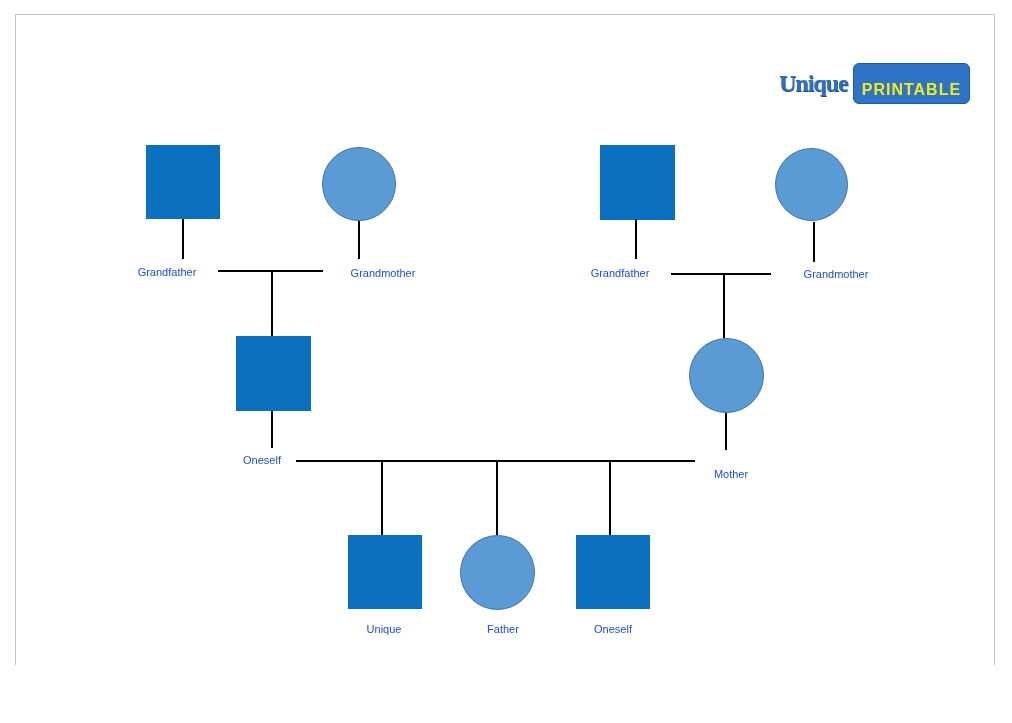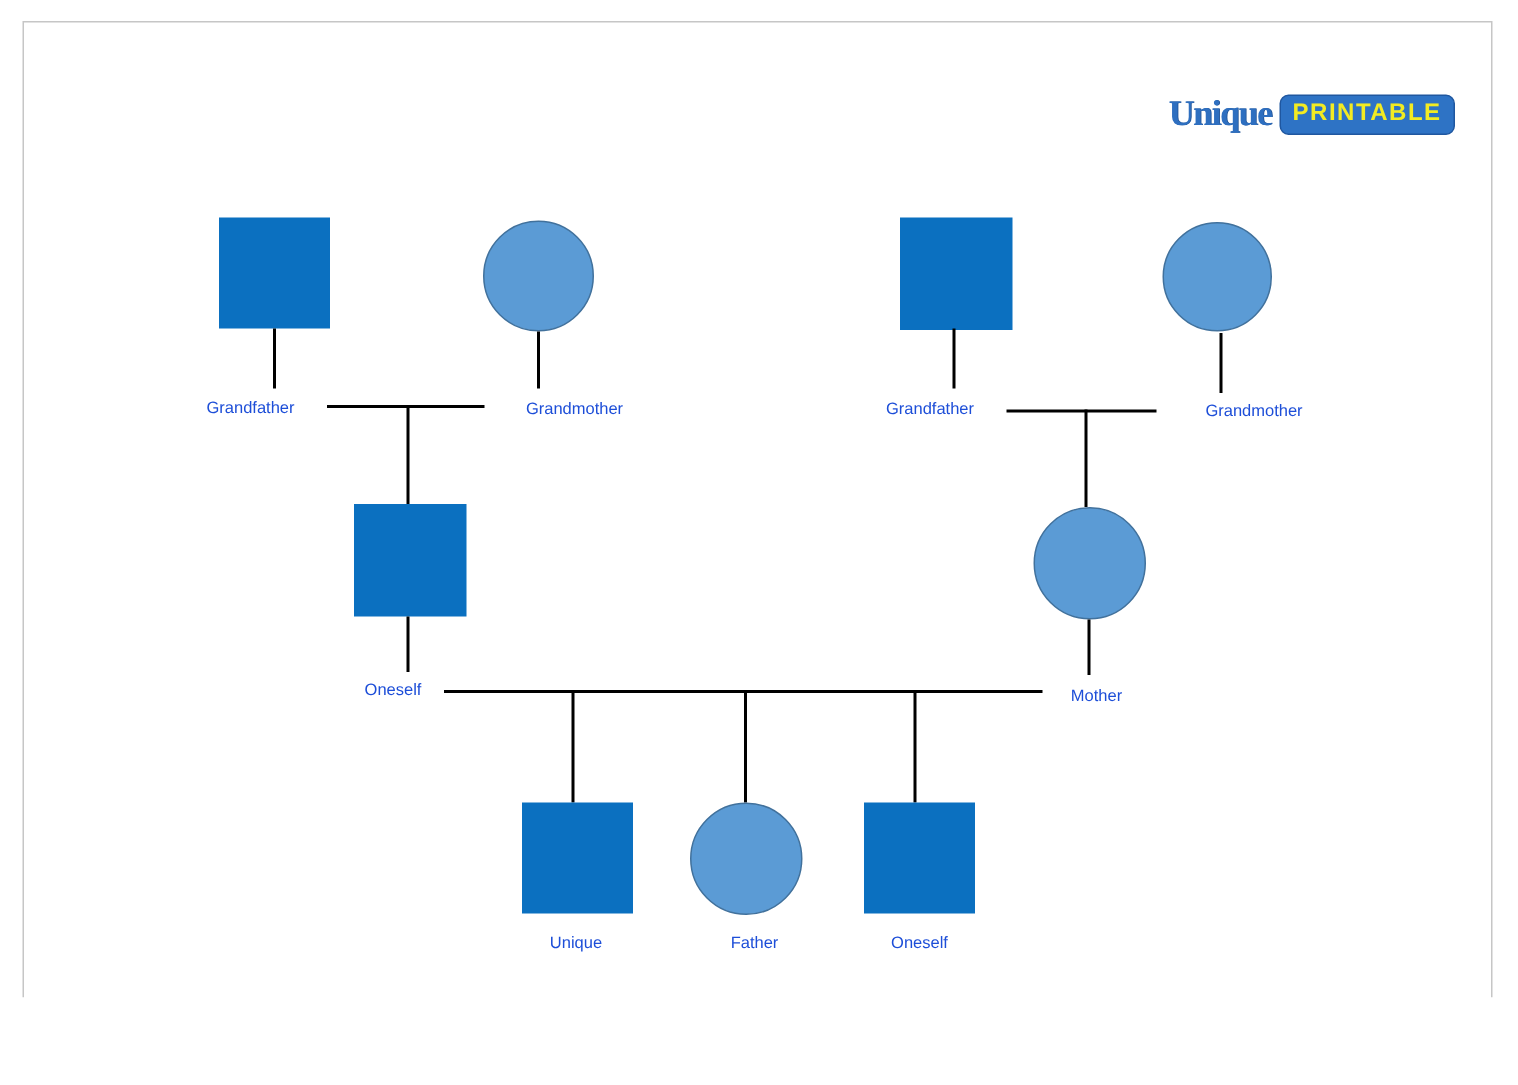--- a/index.html
+++ b/index.html
@@ -38,21 +38,21 @@
     font-weight: bold;
     font-size: 24px;
     color: #2e6fc0;
     letter-spacing: -1px;
     text-shadow: 0.5px 0.5px 0 #1d4e8f;
   }
   .logo-badge {
     background: #2e73c5;
     border: 1px solid #1f57a0;
     border-radius: 6px;
-    padding: 3px 8px 4px 8px;
+    padding: 17px 8px 4px 8px;
     font-weight: bold;
     font-size: 16px;
     color: #f2eb22;
     letter-spacing: 1px;
   }
   
   .node {
     position: absolute;
     box-sizing: border-box;
   }
@@ -112,21 +112,21 @@
   <div class="line hline" style="left:671px; top:273px; width:100px;"></div>
   <div class="line vline" style="left:723px; top:273px; height:65px;"></div>
 
   <div class="node male" style="left:236px; top:336px; width:75px; height:75px;"></div>
   <div class="node female" style="left:689px; top:338px; width:75px; height:75px;"></div>
 
   <div class="line vline" style="left:271px; top:411px; height:37px;"></div>
   <div class="line vline" style="left:725px; top:413px; height:37px;"></div>
 
   <span class="node-label" style="left:262px; top:460px;">Oneself</span>
-  <span class="node-label" style="left:731px; top:464px;">Mother</span>
+  <span class="node-label" style="left:731px; top:474px;">Mother</span>
 
   <div class="line hline" style="left:296px; top:460px; width:399px;"></div>
 
   <div class="line vline" style="left:381px; top:460px; height:75px;"></div>
   <div class="line vline" style="left:496px; top:460px; height:75px;"></div>
   <div class="line vline" style="left:609px; top:460px; height:75px;"></div>
 
   <div class="node male" style="left:348px; top:535px; width:74px; height:74px;"></div>
   <div class="node female" style="left:460px; top:535px; width:75px; height:75px;"></div>
   <div class="node male" style="left:576px; top:535px; width:74px; height:74px;"></div>

